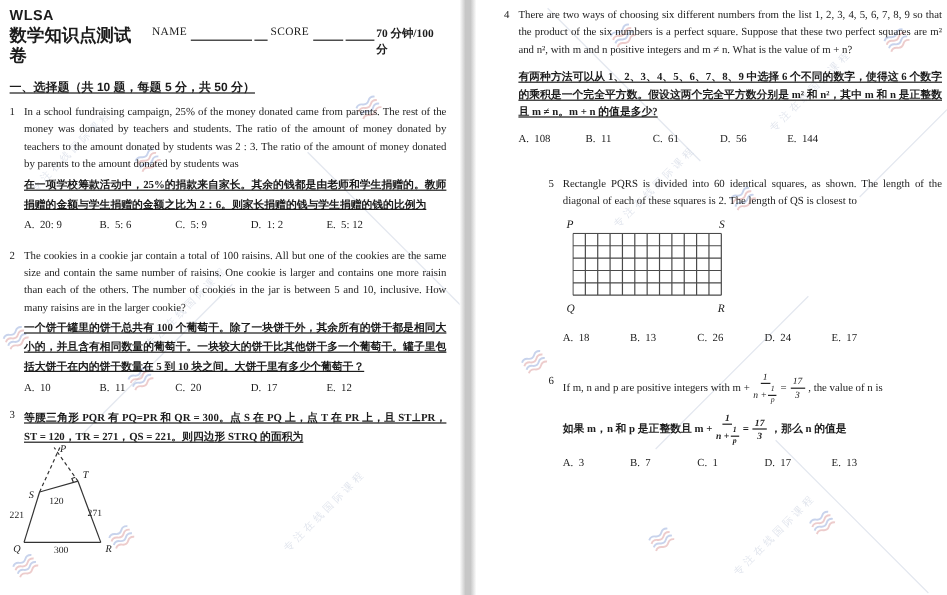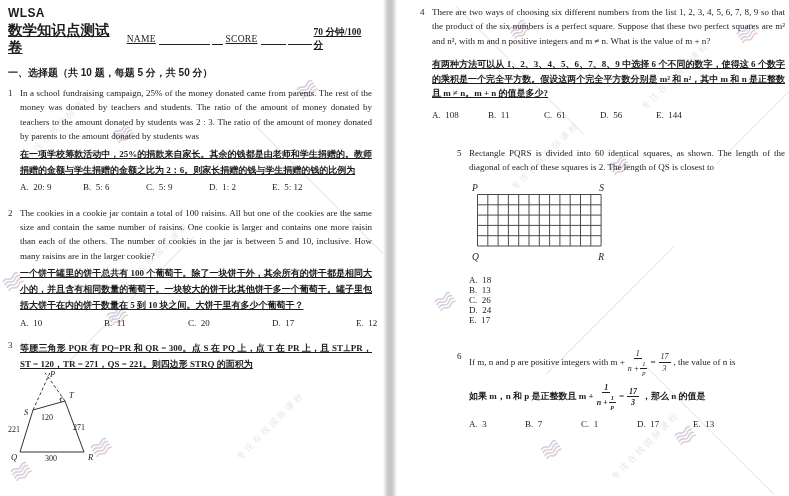--- a/index.html
+++ b/index.html
@@ -7,48 +7,48 @@
        font-family:"Liberation Serif",serif;color:#1c1c1c;}
   .page{position:absolute;inset:0;background:#fff;}
   .wm-layer{position:absolute;inset:0;z-index:0;}
   .divider{position:absolute;left:383px;top:0;width:14px;height:496px;z-index:1;
            background:linear-gradient(to right,#ffffff,#c7c7c7 35%,#c7c7c7 65%,#ffffff);}
   .col{position:absolute;top:0;z-index:2;}
   .col-left{left:8px;width:364px;}
   .col-right{left:420px;width:365px;}
 
   .wlsa{font-family:"Liberation Sans",sans-serif;font-weight:bold;font-size:12px;margin-top:6px;letter-spacing:.4px;}
-  .titlerow{margin-top:2px;display:flex;align-items:center;font-size:9.5px;text-decoration:underline;}
+  .titlerow{margin-top:2px;display:flex;align-items:flex-start;font-size:9.5px;}
   .doctitle{font-family:"Liberation Sans",sans-serif;font-weight:bold;font-size:14.5px;margin-right:5px;line-height:17px;}
   .flabel{margin:0 3px 1px 0;letter-spacing:.3px;}
   .blank{display:inline-block;border-bottom:1px solid #222;height:11px;margin:0 2px 1px 0;}
   .b54{width:52px}.b12{width:12px}.b26{width:26px}.b24{width:24px}
   .duration{margin-bottom:1px;font-weight:600;}
-  .section{margin-top:10px;font-family:"Liberation Sans",sans-serif;font-weight:bold;font-size:10px;}
+  .section{margin-top:10px;font-family:"Liberation Sans",sans-serif;font-weight:bold;font-size:10px;text-decoration:underline;}
 
   .problem{display:flex;}
   .pnum{width:12px;font-size:9px;line-height:14.4px;flex:none;}
   .pbody{flex:1;min-width:0;}
   .en{margin:0;font-size:9px;line-height:14.4px;text-align:justify;font-family:Liberation Serif, serif;}
   .cn{margin:2px 0 0;font-size:9px;line-height:16px;font-weight:600;text-align:justify;text-decoration:underline;}
   .opts{display:flex;margin-top:4px;font-size:9px;}
   .opt{white-space:pre;width:63px;flex:none;}
   .opt:last-child{width:auto;}
   .col-right .opt{width:56px;}
 
   #prob1{margin-top:6px;}
   #prob2{margin-top:14px;}
-  #prob2 .opts{margin-top:5px;gap:21px;}
+  #prob2 .opts{margin-top:5px;}
   #prob3{margin-top:10px;}
   #prob4{margin-top:5px;}
   #prob4 .cn{margin-top:9px;line-height:14.5px;}
   #prob4 .opts{margin-top:9px;}
   #prob5{margin-top:26px;margin-left:37px;}
   #prob5 .cn{margin-top:7px;line-height:17px;}
-  #prob5 .opts{margin-top:13px;flex-direction:column;}
+  #prob5 .opts{margin-top:13px;}
   #prob6{margin-top:24px;margin-left:37px;}
   #prob6 .opts{margin-top:8px;}
 
   .fig3{margin-left:-12px;margin-top:-2px;display:block;}
   .fig3 text{font-size:8.5px;font-style:italic;fill:#222;font-family:"Liberation Serif",serif;}
   .fig3 text.mlen{font-style:normal;font-size:8px;}
   .fig3 line,.fig3 polyline{stroke:#333;stroke-width:1;fill:none;}
   .dash{stroke-dasharray:3 2.4;}
 
   .fig5{margin-left:8px;margin-top:8px;width:140px;}

